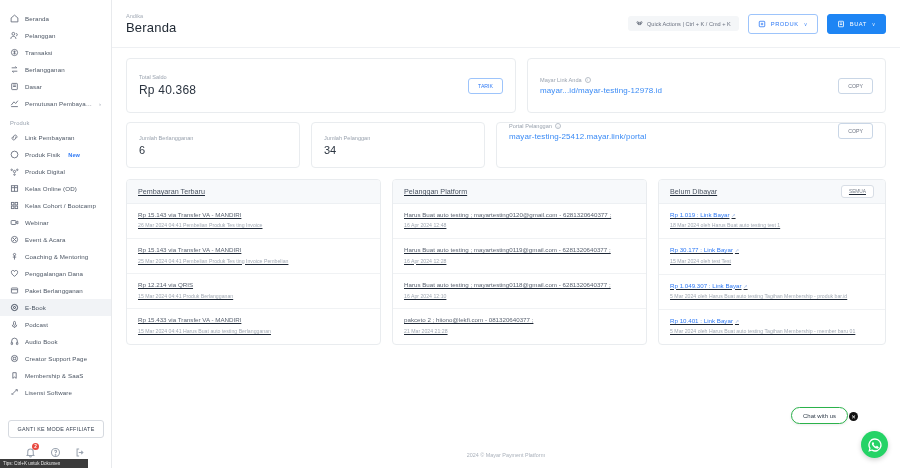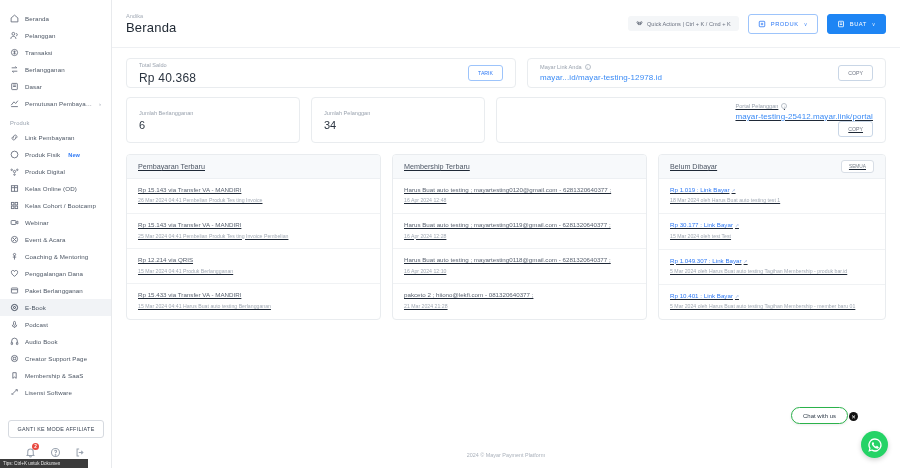--- a/index.html
+++ b/index.html
@@ -90,21 +90,21 @@
   .content { padding: 10px 14px 0 14px; flex: 1 1 auto; background: #fff; overflow: hidden; }
 
   
   .card {
     background: #fff; border: 1px solid #e9ecef; border-radius: 4px;
   }
   .stats-row { display: flex; gap: 11px; }
   .col-left { width: 390px; flex: 0 0 390px; }
   .col-right { flex: 1 1 auto; }
   .stat-card {
-    height: 30px; display: flex; align-items: center; padding: 0 12px;
+    height: 55px; display: flex; align-items: center; padding: 0 12px;
     position: relative;
   }
   .stat-label { font-size: 5.6px; color: #9aa3af; margin-bottom: 3px; }
   .stat-value { font-size: 12px; color: #2b3440; letter-spacing: .2px; }
   .stat-sub { font-size: 5.6px; color: #9aa3af; margin-bottom: 3px; display: flex; align-items: center; gap: 3px; }
   .link-text { font-size: 8px; color: #3b8bf5; letter-spacing: .1px; }
   .mini-btn {
     margin-left: auto; border: 1px solid #c9d6e6; border-radius: 3px;
     background: #fff; color: #6b7280; font-size: 5.2px; padding: 4px 9px; cursor: pointer;
   }
@@ -490,21 +490,21 @@
 
         <div class="small-row">
           <div class="card small-card">
             <div class="stat-label">Jumlah Berlangganan</div>
             <div class="small-value">6</div>
           </div>
           <div class="card small-card">
             <div class="stat-label">Jumlah Pelanggan</div>
             <div class="small-value">34</div>
           </div>
-          <div class="card small-card" style="flex:0 0 390px; flex-direction:column; align-items:flex-end;text-decoration:underline;">
+          <div class="card small-card" style="flex:0 0 390px; flex-direction:row; align-items:flex-start;">
             <div>
               <div class="stat-sub">
                 <span>Portal Pelanggan</span>
                 <span class="info-ico">i</span>
               </div>
               <div class="link-text">mayar-testing-25412.mayar.link/portal</div>
             </div>
             <div class="mini-btn">COPY</div>
           </div>
         </div>
@@ -531,21 +531,21 @@
               </div>
               <div class="prow">
                 <div class="prow-title">Rp 15.433 via Transfer VA - MANDIRI</div>
                 <div class="prow-meta">15 Mar 2024 04:41 Harus Buat auto testing
 Berlangganan</div>
               </div>
             </div>
           </div>
 
           <div class="panel panel-b">
-            <div class="panel-head">Membership Terbaru</div>
+            <div class="panel-head">Pelanggan Platform</div>
             <div class="plist">
               <div class="prow">
                 <div class="prow-title">Harus Buat auto testing ; mayartesting0120@gmail.com - 6281320640377 ;</div>
                 <div class="prow-meta">16 Apr 2024 12:48</div>
               </div>
               <div class="prow">
                 <div class="prow-title">Harus Buat auto testing ; mayartesting0119@gmail.com - 6281320640377 ;</div>
                 <div class="prow-meta">16 Apr 2024 12:28</div>
               </div>
               <div class="prow">

